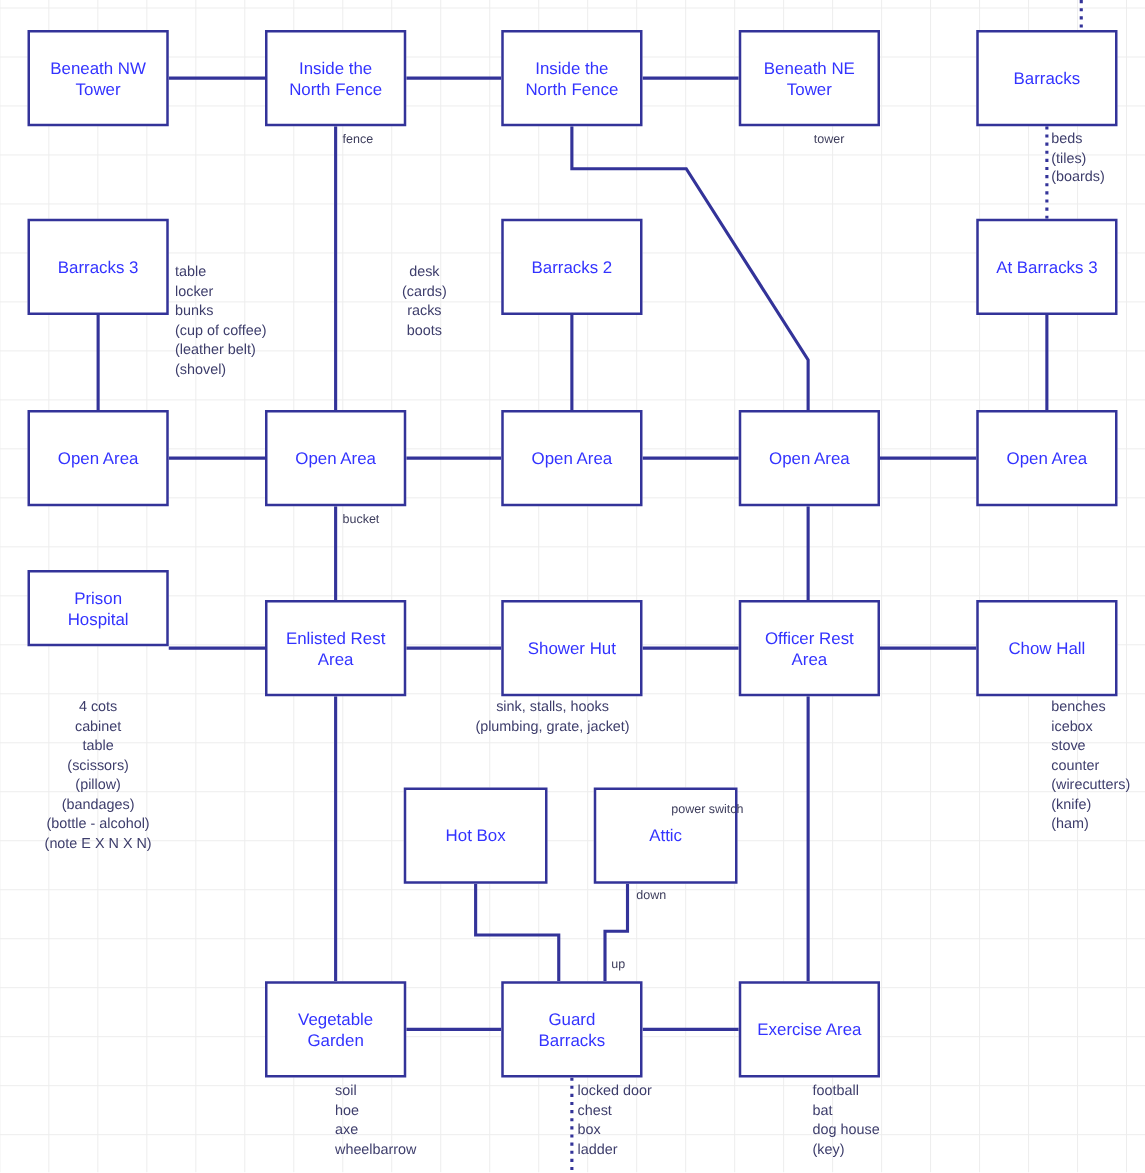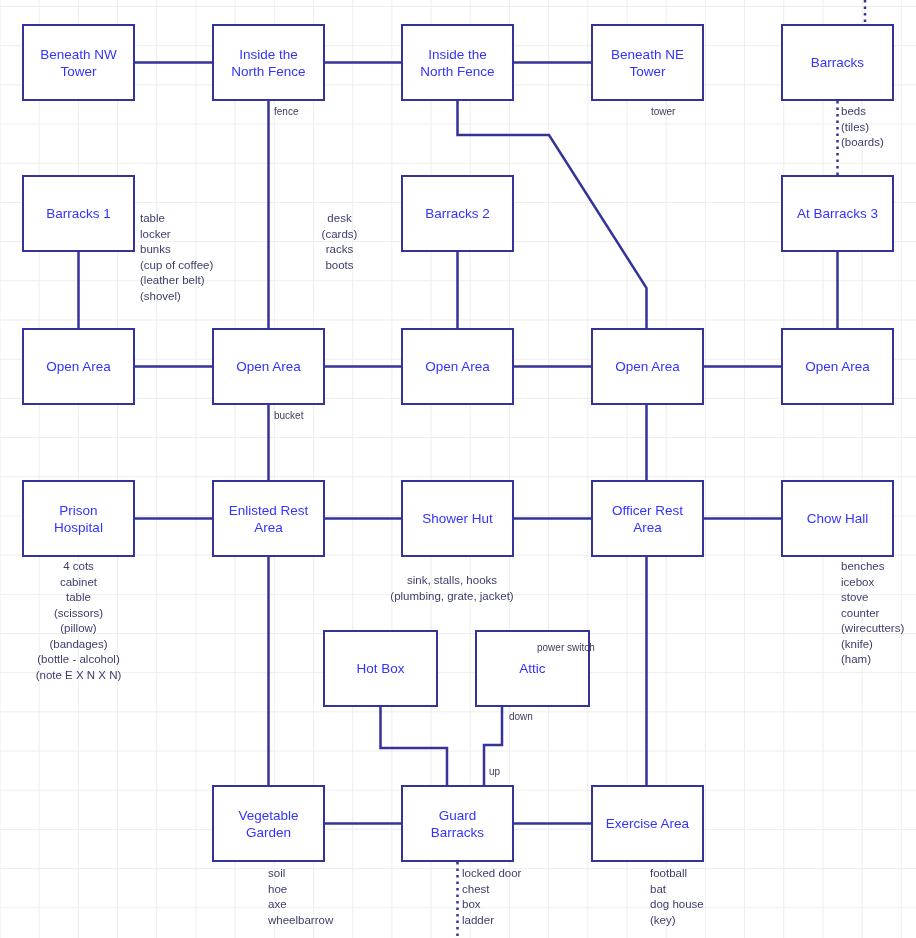--- a/index.html
+++ b/index.html
@@ -116,21 +116,21 @@
     <span>Inside the<br>North Fence</span>
   </div>
   <div class="node" style="left:591px;top:24px;width:113px;height:77px;">
     <span>Beneath NE<br>Tower</span>
   </div>
   <div class="node" style="left:781px;top:24px;width:113px;height:77px;">
     <span>Barracks</span>
   </div>
 
   <div class="node" style="left:22px;top:175px;width:113px;height:77px;">
-    <span>Barracks 1</span>
+    <span>Barracks 3</span>
   </div>
   <div class="node" style="left:401px;top:175px;width:113px;height:77px;">
     <span>Barracks 2</span>
   </div>
   <div class="node" style="left:781px;top:175px;width:113px;height:77px;">
     <span>At Barracks 3</span>
   </div>
 
   <div class="node" style="left:22px;top:328px;width:113px;height:77px;">
     <span>Open Area</span>
@@ -141,21 +141,21 @@
   <div class="node" style="left:401px;top:328px;width:113px;height:77px;">
     <span>Open Area</span>
   </div>
   <div class="node" style="left:591px;top:328px;width:113px;height:77px;">
     <span>Open Area</span>
   </div>
   <div class="node" style="left:781px;top:328px;width:113px;height:77px;">
     <span>Open Area</span>
   </div>
 
-  <div class="node" style="left:22px;top:480px;width:113px;height:77px;">
+  <div class="node" style="left:22px;top:456px;width:113px;height:61px;">
     <span>Prison<br>Hospital</span>
   </div>
   <div class="node" style="left:212px;top:480px;width:113px;height:77px;">
     <span>Enlisted Rest<br>Area</span>
   </div>
   <div class="node" style="left:401px;top:480px;width:113px;height:77px;">
     <span>Shower Hut</span>
   </div>
   <div class="node" style="left:591px;top:480px;width:113px;height:77px;align-items:center;">
     <span>Officer Rest<br>Area</span>
@@ -202,21 +202,21 @@
 racks
 boots</div>
   <div class="items center-align" style="left:22px;top:559px;width:113px;">4 cots
 cabinet
 table
 (scissors)
 (pillow)
 (bandages)
 (bottle - alcohol)
 (note E X N X N)</div>
-  <div class="items center-align" style="left:366px;top:559px;width:172px;margin-top:14px;">sink, stalls, hooks
+  <div class="items center-align" style="left:356px;top:559px;width:172px;">sink, stalls, hooks
 (plumbing, grate, jacket)</div>
   <div class="items" style="left:841px;top:559px;">benches
 icebox
 stove
 counter
 (wirecutters)
 (knife)
 (ham)</div>
   <div class="items" style="left:268px;top:866px;">soil
 hoe

